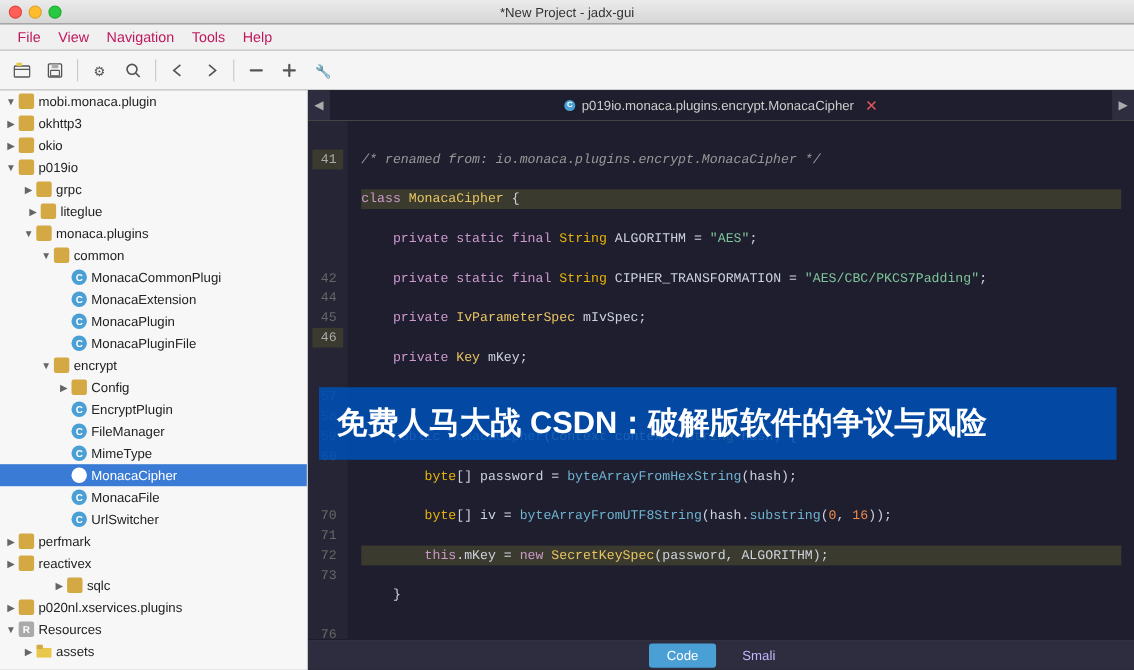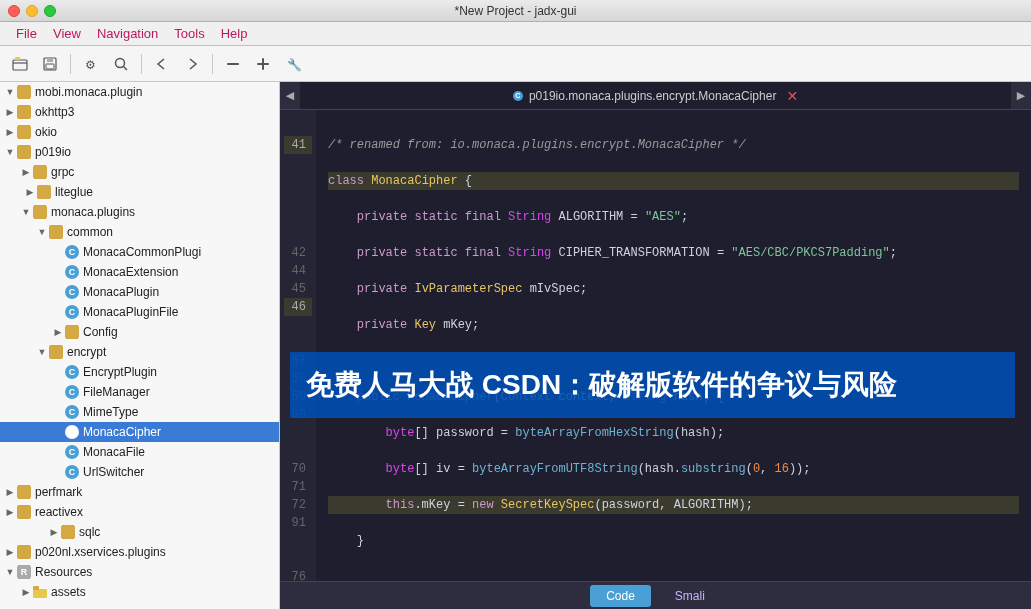--- a/index.html
+++ b/index.html
@@ -262,21 +262,21 @@
       line-height: 18px;
       color: #cdd3de;
       white-space: pre;
       overflow-x: auto;
     }
     .code-line { height: 18px; display: block; }
     .code-line.highlight { background: #3a3a2e; }
 
     
     .kw { color: #cc99cd; }      
-    .kw-type { color: #d946ef; } 
+    .kw-type { color: #eab308; } 
     .str { color: #7ec699; }     
     .num { color: #f08d49; }     
     .comment { color: #999; font-style: italic; }
     .class-name { color: #e8c562; } 
     .method { color: #6fb3d2; }
 
     
     .bottom-tab-bar {
       height: 28px;
       background: #2d2d3f;
@@ -477,33 +477,33 @@
         </span>
       <span class="item-label">MonacaPlugin</span>
     </div>
     <div class="tree-item" style="padding-left:52px;">
       <span class="tree-arrow empty"></span>
       <span class="item-icon">
           <span class="class-icon-c">C</span>
         </span>
       <span class="item-label">MonacaPluginFile</span>
     </div>
-    <div class="tree-item" style="padding-left:52px;">
-      <span class="tree-arrow collapsed"></span>
-      <span class="item-icon">
-          <span class="pkg-icon"></span>
-        </span>
-      <span class="item-label">Config</span>
-    </div>
     <div class="tree-item" style="padding-left:36px;">
       <span class="tree-arrow expanded"></span>
       <span class="item-icon">
           <span class="pkg-icon"></span>
         </span>
       <span class="item-label">encrypt</span>
+    </div>
+    <div class="tree-item" style="padding-left:52px;">
+      <span class="tree-arrow collapsed"></span>
+      <span class="item-icon">
+          <span class="pkg-icon"></span>
+        </span>
+      <span class="item-label">Config</span>
     </div>
     <div class="tree-item" style="padding-left:52px;">
       <span class="tree-arrow empty"></span>
       <span class="item-icon">
           <span class="class-icon-c">C</span>
         </span>
       <span class="item-label">EncryptPlugin</span>
     </div>
     <div class="tree-item" style="padding-left:52px;">
       <span class="tree-arrow empty"></span>
@@ -617,21 +617,21 @@
         <div class="line-num"></div>
         <div class="line-num">57</div>
         <div class="line-num">58</div>
         <div class="line-num">59</div>
         <div class="line-num">60</div>
         <div class="line-num"></div>
         <div class="line-num"></div>
         <div class="line-num">70</div>
         <div class="line-num">71</div>
         <div class="line-num">72</div>
-        <div class="line-num">91</div>
+        <div class="line-num">73</div>
         <div class="line-num"></div>
         <div class="line-num"></div>
         <div class="line-num">76</div>
 
       </div>
       <div class="code-content">
 <span class="code-line"><span class="comment">/* renamed from: io.monaca.plugins.encrypt.MonacaCipher */</span></span>
 <span class="code-line highlight"><span class="kw">class</span> <span class="class-name">MonacaCipher</span> {</span>
 <span class="code-line">    <span class="kw">private</span> <span class="kw">static</span> <span class="kw">final</span> <span class="kw-type">String</span> ALGORITHM = <span class="str">"AES"</span>;</span>
 <span class="code-line">    <span class="kw">private</span> <span class="kw">static</span> <span class="kw">final</span> <span class="kw-type">String</span> CIPHER_TRANSFORMATION = <span class="str">"AES/CBC/PKCS7Padding"</span>;</span>

